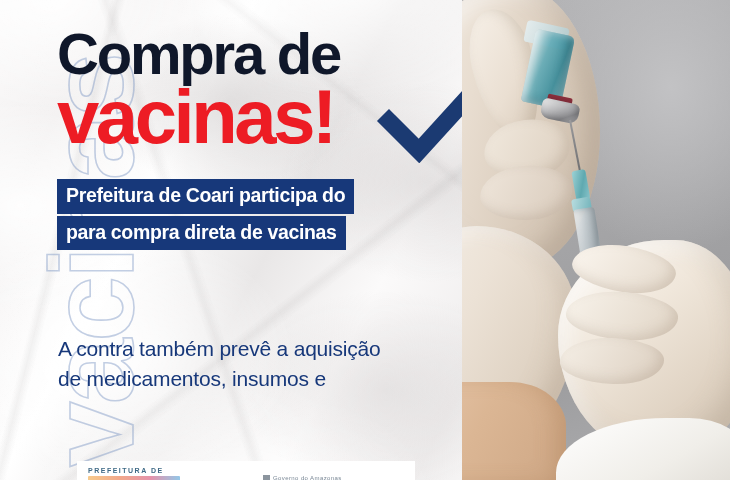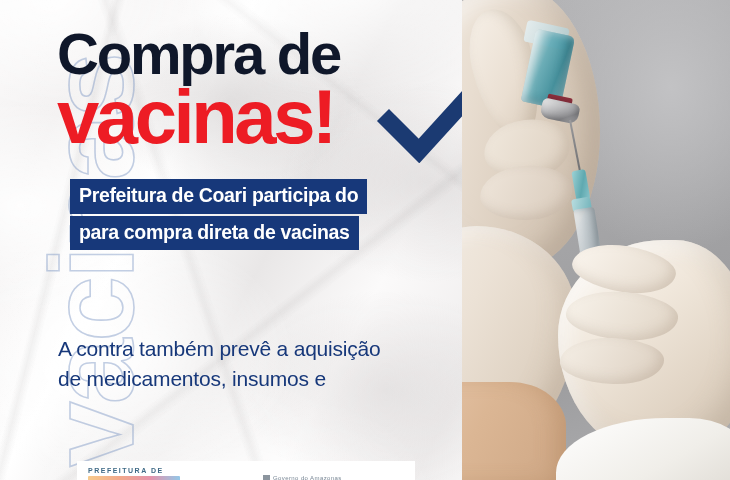--- a/index.html
+++ b/index.html
@@ -105,21 +105,20 @@
     left:318px; top:-2px;
     width:120px; height:86px;
     pointer-events:none;
   }
 
   
   .bands {
     position:absolute;
     left:57px; top:179px;
     width:400px;
-    margin-left:13px;
   }
   .band {
     display:table;
     background:#17387a;
     color:#ffffff;
     font-size:19.5px;
     font-weight:700;
     letter-spacing:-.35px;
     line-height:1;
     padding:7px 9px 8px 9px;

